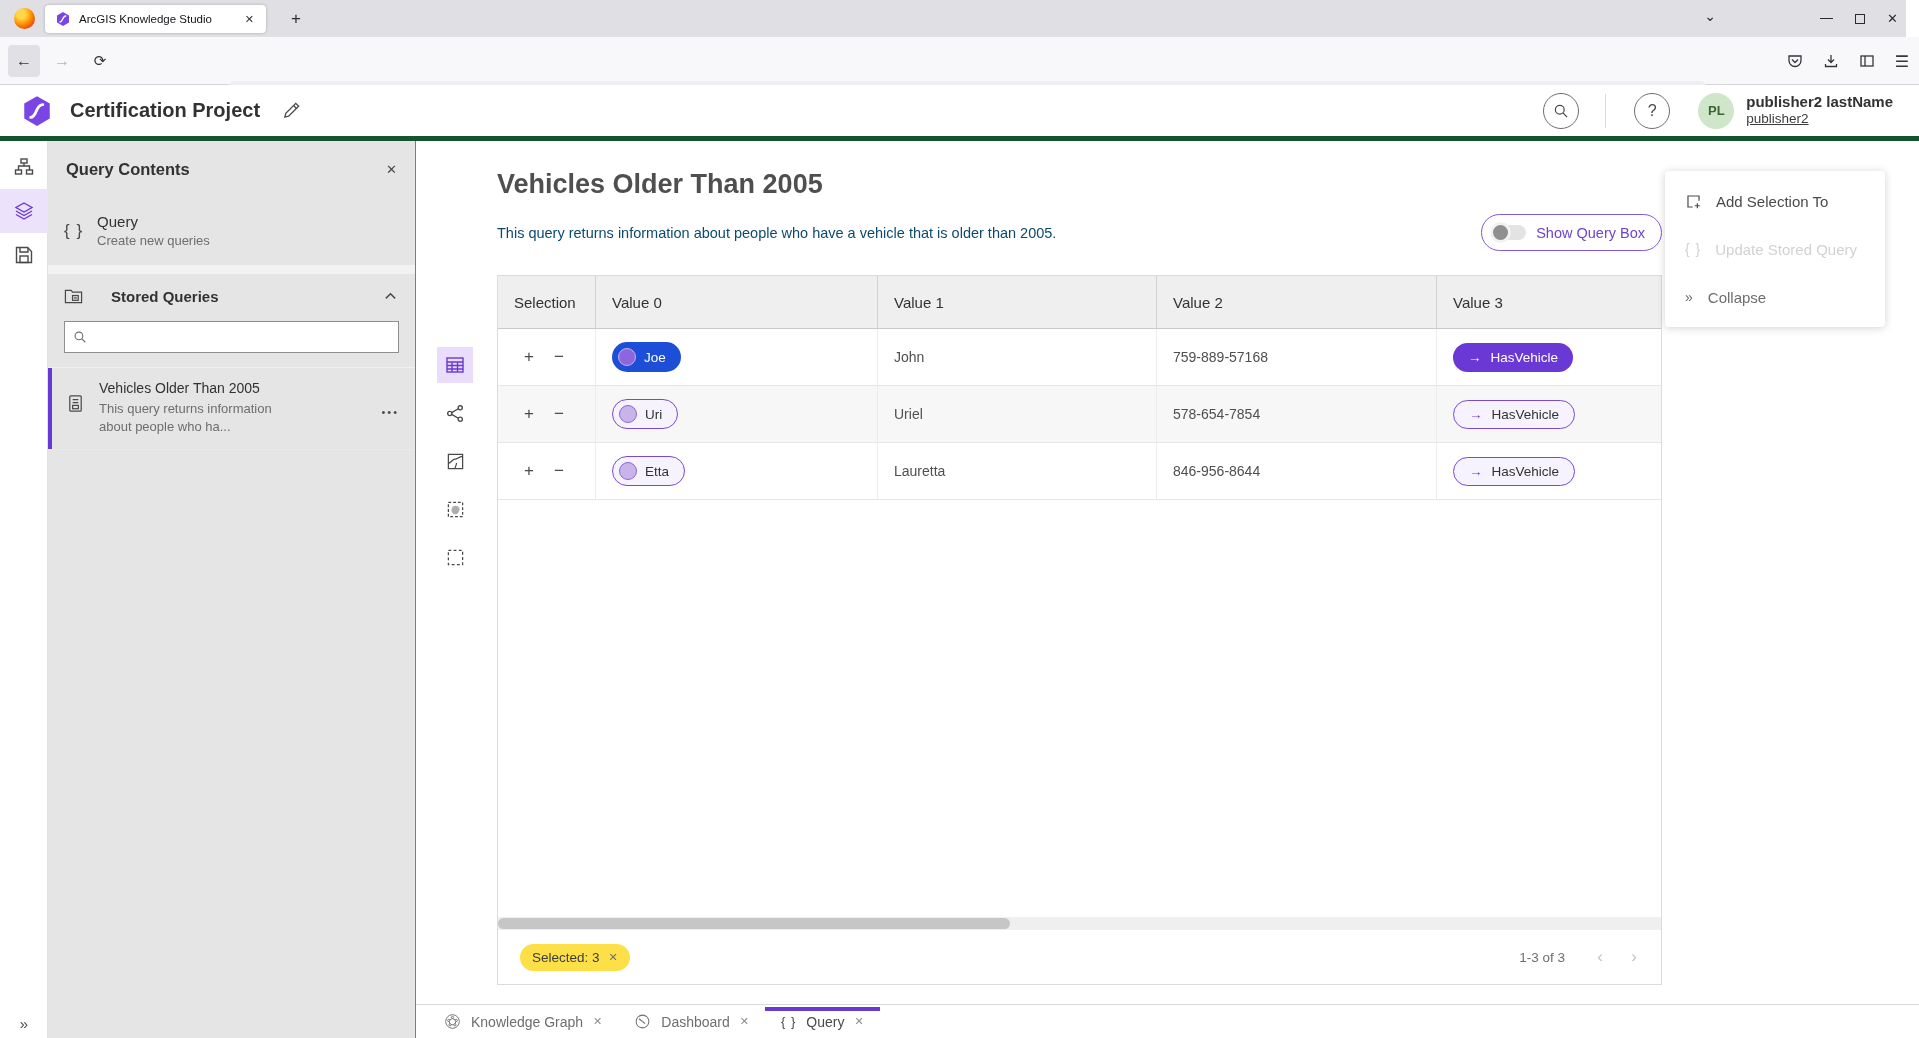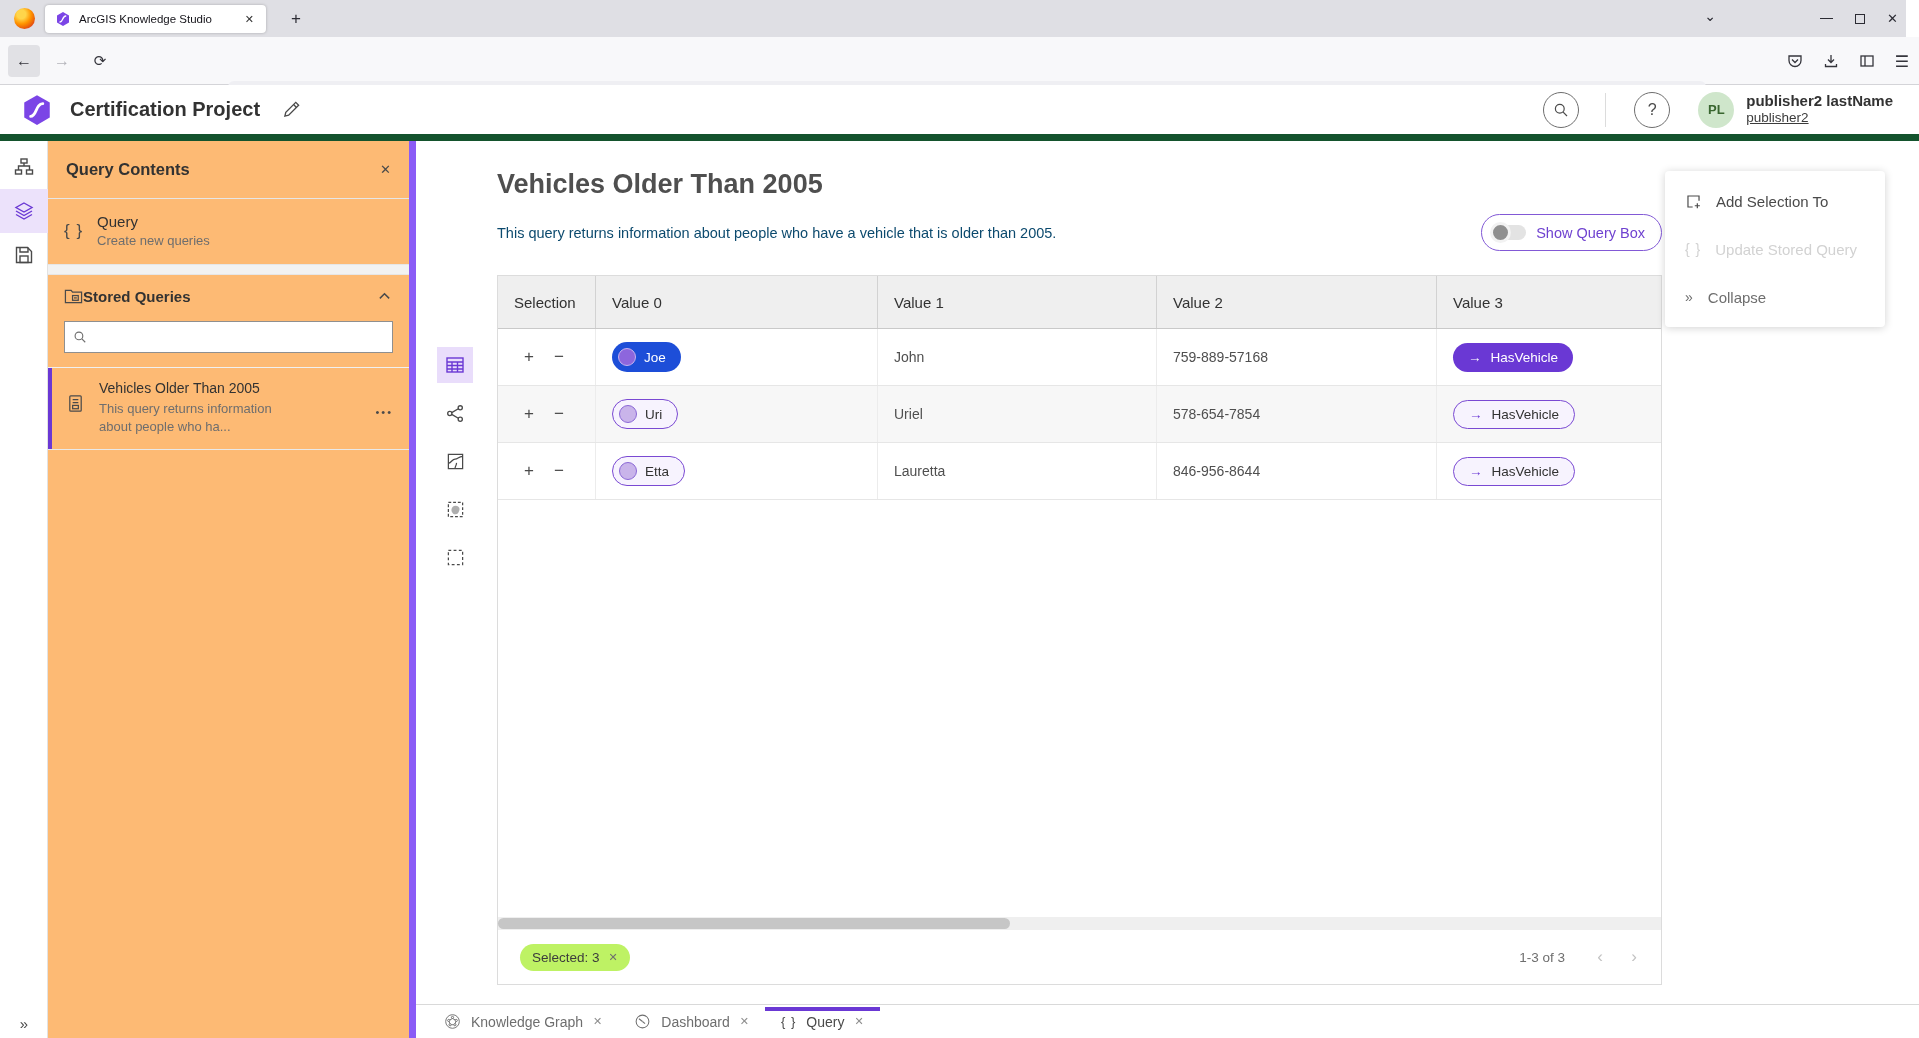--- a/index.html
+++ b/index.html
@@ -37,21 +37,21 @@
     border-radius:6px; display:flex; align-items:center; padding:0 12px; gap:10px; color:#55555e; }
   .url-text { flex:1; font-size:13.5px; color:#5b5b66; white-space:nowrap; overflow:hidden; }
   .url-text b { color:#15141a; font-weight:bold; }
   .url-star { font-size:15px; color:#55555e; }
   .nav-right { position:absolute; right:10px; top:8px; height:32px; display:flex; align-items:center; gap:20px;
     color:#35353c; }
   .hamburger { font-size:16px; }
 
   
   .app-header { position:absolute; left:0; top:85px; width:1919px; height:56px; background:#fff;
-    border-bottom:7px solid #14532d; display:flex; align-items:center; }
+    border-bottom:5px solid #14532d; display:flex; align-items:center; }
   .app-logo { margin-left:20px; }
   .app-title { margin-left:16px; font-size:20px; font-weight:600; color:#323232; }
   .edit-pencil { margin-left:22px; color:#4a4a4a; }
   .hdr-right { position:absolute; right:26px; display:flex; align-items:center; }
   .circle-btn { width:36px; height:36px; border:1px solid #6e6e6e; border-radius:50%; display:flex;
     align-items:center; justify-content:center; color:#4a4a4a; margin-left:28px; font-size:16px; }
   .sep-v { width:1px; height:34px; background:#dcdcdc; margin-left:26px; }
   .avatar { width:36px; height:36px; border-radius:50%; background:#cfe6cb; color:#39662f; font-size:13px;
     font-weight:bold; display:flex; align-items:center; justify-content:center; margin-left:28px; }
   .user-block { margin-left:12px; line-height:1.25; }
@@ -59,31 +59,31 @@
   .user-sub { font-size:13.5px; color:#3c3c3c;text-decoration:underline; }
 
   
   .app-body { position:absolute; left:0; top:141px; width:1919px; height:897px; display:flex; }
 
   .rail { width:48px; border-right:1px solid #e2e2e2; position:relative; flex:none; }
   .rail-cell { width:48px; height:44px; display:flex; align-items:center; justify-content:center; color:#4a4a4a; }
   .rail-cell.sel { background:#ece2fb; color:#6a38d4; }
   .rail-expand { position:absolute; left:0; bottom:6px; width:48px; text-align:center; font-size:15px; color:#4a4a4a; }
 
-  .panel { width:368px; border-right:7px solid #8b5cf6; position:relative; flex:none; background:#fdba74; }
+  .panel { width:368px; border-right:1px solid #8b5cf6; position:relative; flex:none; background:#e5e5e5; }
   .panel-hd { height:58px; display:flex; align-items:center; padding:0 18px; border-bottom:1px solid #e6e6e6; }
   .panel-hd .t { flex:1; font-size:16.5px; font-weight:600; color:#323232; }
   .panel-x { color:#4a4a4a; font-size:13px; }
   .query-item { display:flex; align-items:center; gap:14px; padding:14px 18px 16px 16px;
     border-bottom:1px solid #e6e6e6; }
   .braces-ic { font-size:17px; color:#4a4a4a; letter-spacing:1px; }
   .qi-title { font-size:15px; color:#323232; }
   .qi-sub { font-size:13px; color:#6e6e6e; margin-top:3px; }
   .thick-div { height:10px; background:#f2f2f2; border-bottom:1px solid #e6e6e6; }
-  .stored-hd { height:42px; display:flex; align-items:center; gap:0; padding:0 18px 0 16px; }
+  .stored-hd { height:42px; display:flex; align-items:center; gap:28px; padding:0 18px 0 16px; }
   .stored-hd .t { flex:1; font-size:15px; font-weight:600; color:#323232; }
   .chev-up { color:#4a4a4a; }
   .search-box { margin:4px 16px 14px 16px; height:32px; border:1px solid #8f8f8f; background:#fff;
     display:flex; align-items:center; padding:0 8px; gap:8px; color:#6e6e6e; }
   .search-box input { border:none; outline:none; background:transparent; flex:1; font-size:13px;
     font-family:"Liberation Sans",sans-serif; }
   .sq-item { position:relative; display:flex; gap:14px; padding:12px 14px 14px 18px; border-top:1px solid #f0f0f0;
     border-bottom:1px solid #e9e9e9; }
   .sq-bar { position:absolute; left:0; top:0; bottom:0; width:4px; background:#6a38d4; }
   .sq-doc { color:#4a4a4a; margin-top:14px; }
@@ -130,21 +130,21 @@
   .rpill { display:flex; align-items:center; gap:9px; height:29px; border-radius:15px; padding:0 15px;
     font-size:13.5px; }
   .rpill.solid { background:#6a38d4; color:#fff; }
   .rpill.solid .arr { color:#fff; }
   .rpill.outline { background:#f7f3fe; border:1px solid #7a49d3; color:#323232; }
   .rpill.outline .arr { color:#6a38d4; }
   .tfill { flex:1; }
   .hscroll { height:13px; background:#efefef; flex:none; position:relative; }
   .hthumb { position:absolute; left:0; top:1px; height:11px; width:44%; background:#c6c6c6; border-radius:6px; }
   .tfoot { height:54px; flex:none; display:flex; align-items:center; padding:0 14px 0 22px; }
-  .chip { display:flex; align-items:center; gap:9px; height:27px; background:#bef264; border-radius:14px;
+  .chip { display:flex; align-items:center; gap:9px; height:27px; background:#fde047; border-radius:14px;
     padding:0 12px; font-size:13.5px; color:#3c3c3c; }
   .chip .x { color:#6e6e6e; font-size:11px; }
   .pager { margin-left:auto; display:flex; align-items:center; gap:8px; }
   .pager .pg { font-size:13.5px; color:#6e6e6e; margin-right:14px; }
   .pg-btn { width:26px; height:26px; display:flex; align-items:center; justify-content:center;
     color:#c2c2c2; font-size:17px; }
 
   .ctx-menu { position:absolute; right:34px; top:30px; width:220px; background:#fff; border-radius:4px;
     box-shadow:0 1px 8px rgba(0,0,0,.18); padding:6px 0; }
   .ctx-item { height:48px; display:flex; align-items:center; gap:14px; padding-left:20px; font-size:15px; }

